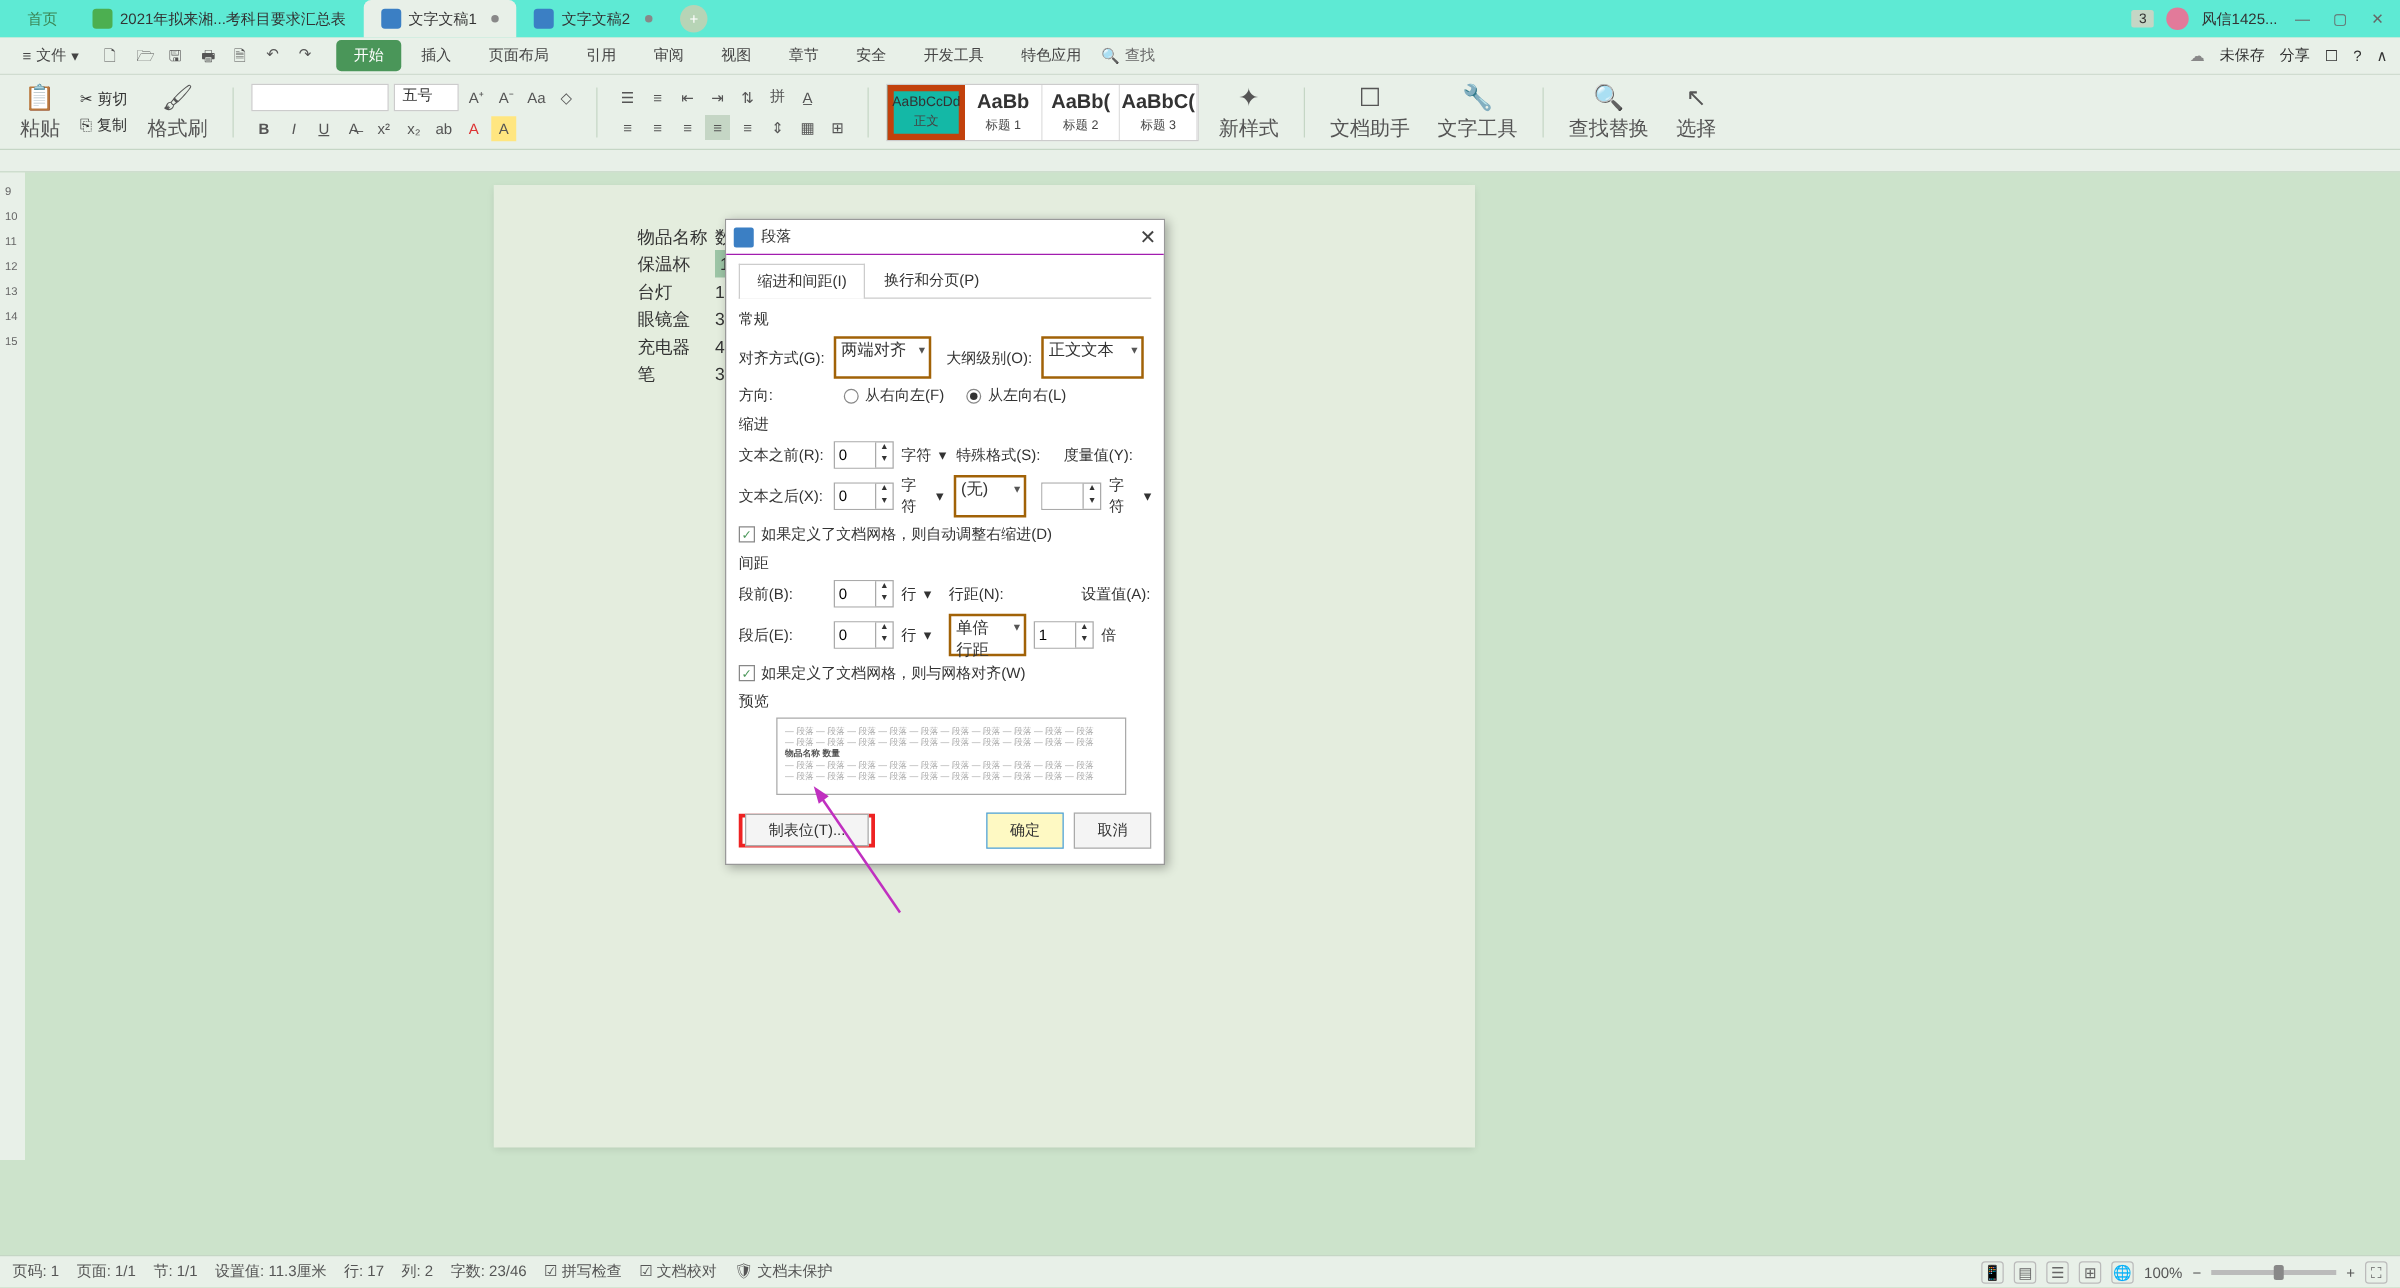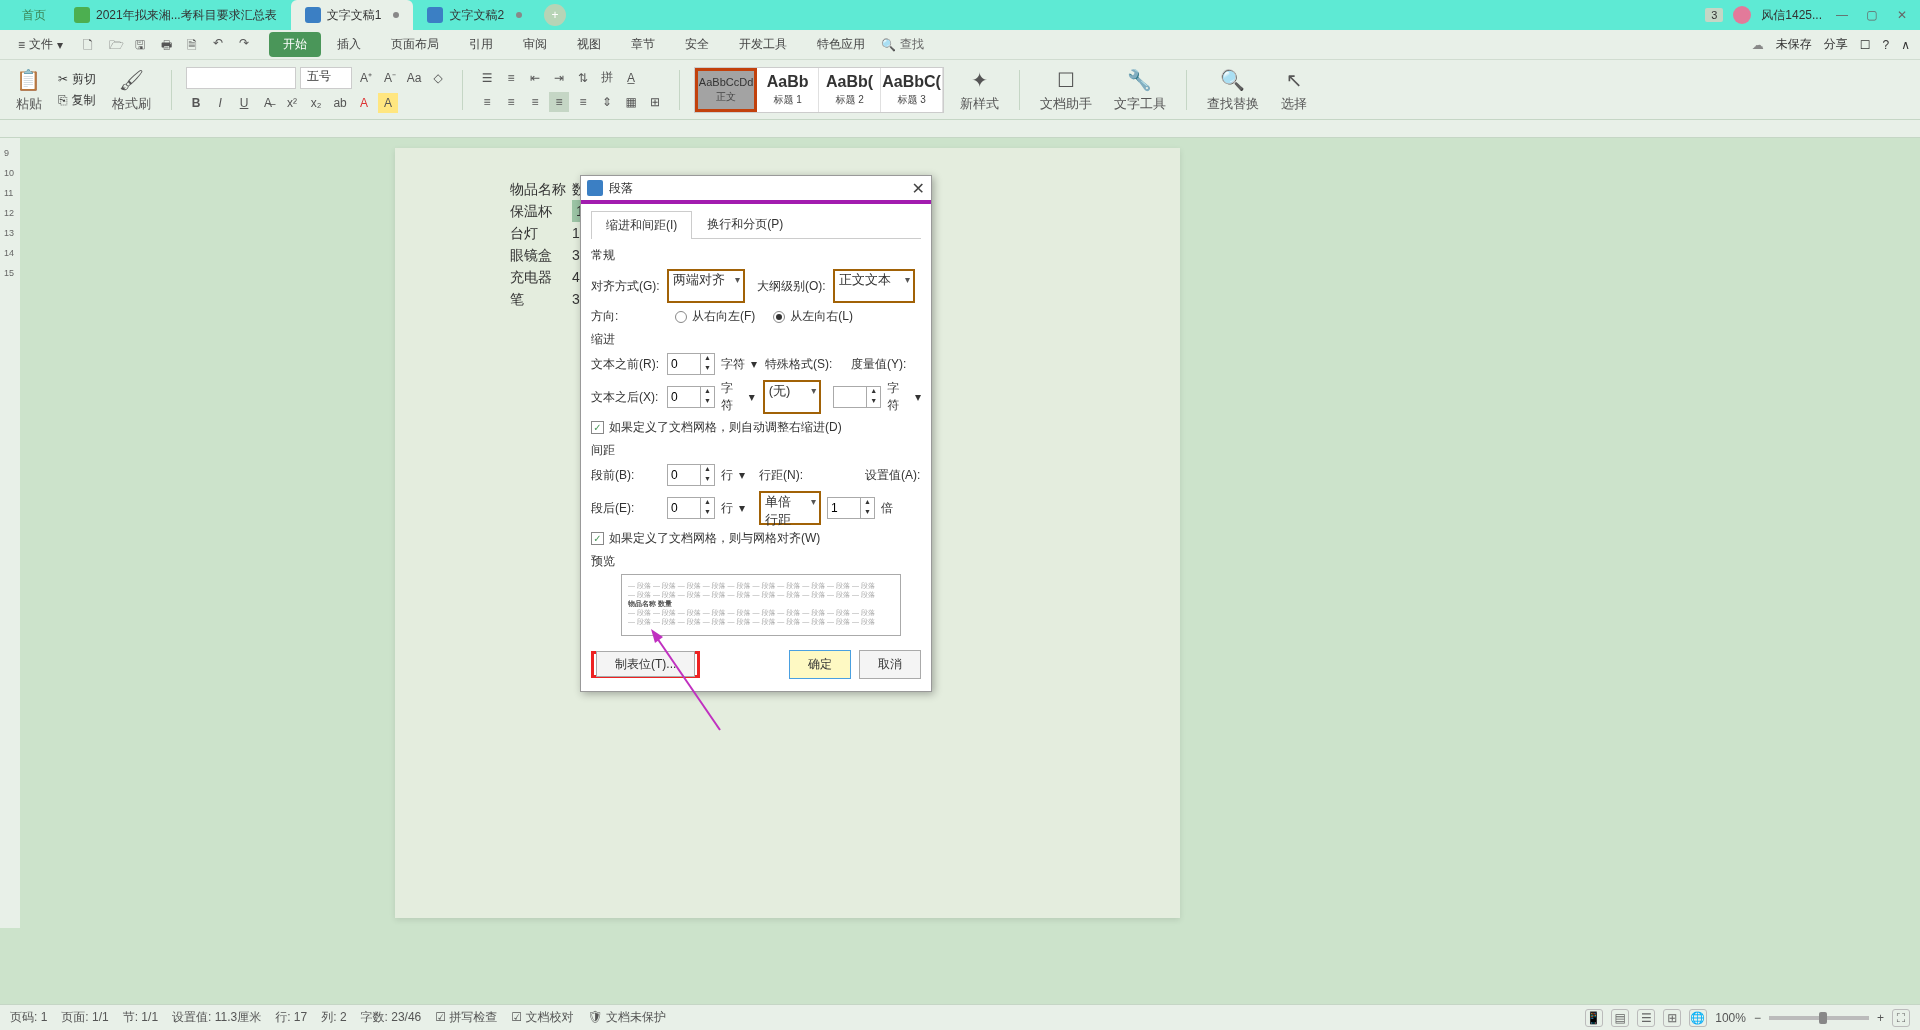--- a/index.html
+++ b/index.html
@@ -28,51 +28,51 @@
 .menu-item { padding: 4px 14px; color: #444; border-radius: 4px; cursor: pointer; }
 .menu-item.active { background: #4a9659; color: #fff; }
 .menu-spacer { flex: 1; }
 .search-box { display: flex; align-items: center; gap: 4px; color: #666; }
 .menu-right { display: flex; align-items: center; gap: 12px; margin-left: 20px; }
 
 
 .ribbon { height: 60px; background: #e8f0e8; display: flex; align-items: center; padding: 0 10px; gap: 10px; border-bottom: 1px solid #c5d6c5; }
 .rib-group { display: flex; flex-direction: column; align-items: center; gap: 2px; padding: 0 6px; }
 .rib-icon { width: 26px; height: 26px; display: flex; align-items: center; justify-content: center; color: #555; font-size: 20px; }
-.rib-label { font-size: 13px; color: #555; white-space: nowrap; }
+.rib-label { font-size: 16px; color: #555; white-space: nowrap; }
 .rib-sep { width: 1px; height: 40px; background: #c5d6c5; margin: 0 4px; }
 .rib-row { display: flex; gap: 4px; align-items: center; }
 .font-select { height: 22px; border: 1px solid #ccc; background: #fff; padding: 0 20px 0 6px; font-size: 12px; min-width: 100px; }
 .font-size-sel { min-width: 52px; }
 .small-btn { width: 20px; height: 20px; display: flex; align-items: center; justify-content: center; color: #555; cursor: pointer; }
 .style-gallery { display: flex; gap: 0; border: 1px solid #ccc; background: #fff; height: 46px; }
 .style-item { width: 62px; height: 44px; border-right: 1px solid #e0e0e0; display: flex; flex-direction: column; align-items: center; justify-content: center; padding: 2px; }
 .style-item .preview { font-size: 11px; color: #333; }
 .style-item.big .preview { font-size: 16px; font-weight: bold; text-align: center; }
 .style-item .name { font-size: 10px; color: #444; margin-top: 2px; }
-.style-item.selected { border: 3px solid #c2410c; background: #a3a3a3; }
+.style-item.selected { border: 5px solid #c2410c; background: #14b8a6; }
 
 
 .ruler { height: 18px; background: #e8f0e8; border-bottom: 1px solid #c5d6c5; position: relative; font-size: 9px; color: #666; }
 .ruler-area { position: absolute; left: 385px; right: 20px; height: 18px; display: flex; }
 
 
 .doc-area { position: relative; height: 790px; background: #cce3cb; display: flex; }
 .vruler { width: 20px; background: #e8f0e8; font-size: 9px; color: #666; position: relative; }
 .vruler-tick { position: absolute; left: 4px; }
 .canvas { flex: 1; position: relative; }
 .page { position: absolute; left: 375px; top: 10px; width: 785px; height: 770px; background: #e4edde; box-shadow: 0 2px 6px rgba(0,0,0,0.1); }
 .doc-content { position: absolute; left: 115px; top: 30px; font-size: 14px; color: #333; line-height: 22px; }
 .doc-content .row { display: flex; }
 .doc-content .col1 { width: 62px; }
 .doc-content .row.hi .col2 { background: #9cc4a5; padding: 0 4px; }
 
 
 .dialog { position: absolute; left: 580px; top: 175px; width: 352px; background: #fff; border: 1px solid #999; box-shadow: 2px 2px 8px rgba(0,0,0,0.3); }
-.dlg-title { height: 28px; display: flex; align-items: center; padding: 0 6px; background: #fff; border-bottom: 4px solid #a21caf; }
+.dlg-title { height: 28px; display: flex; align-items: center; padding: 0 6px; background: #fff; border-bottom: 1px solid #a21caf; }
 .dlg-title .icon { width: 16px; height: 16px; background: #3b7fc4; border-radius: 2px; margin-right: 6px; }
 .dlg-title .close { margin-left: auto; font-size: 16px; color: #444; cursor: pointer; }
 .dlg-body { padding: 6px 10px 10px 10px; }
 .dlg-tabs { display: flex; border-bottom: 1px solid #ccc; margin-bottom: 8px; }
 .dlg-tab { padding: 5px 14px; cursor: pointer; border: 1px solid transparent; border-bottom: none; }
 .dlg-tab.active { border-color: #ccc; background: #fff; position: relative; top: 1px; }
 .section-title { font-size: 12px; color: #333; margin: 6px 0 4px 0; }
 .form-row { display: flex; align-items: center; gap: 6px; margin: 5px 0; font-size: 12px; }
 .form-row .lbl { min-width: 70px; }
 .combo { height: 34px; border: 2px solid #a16207; background: #fff; padding: 0 16px 0 4px; font-size: 13px; position: relative; }

